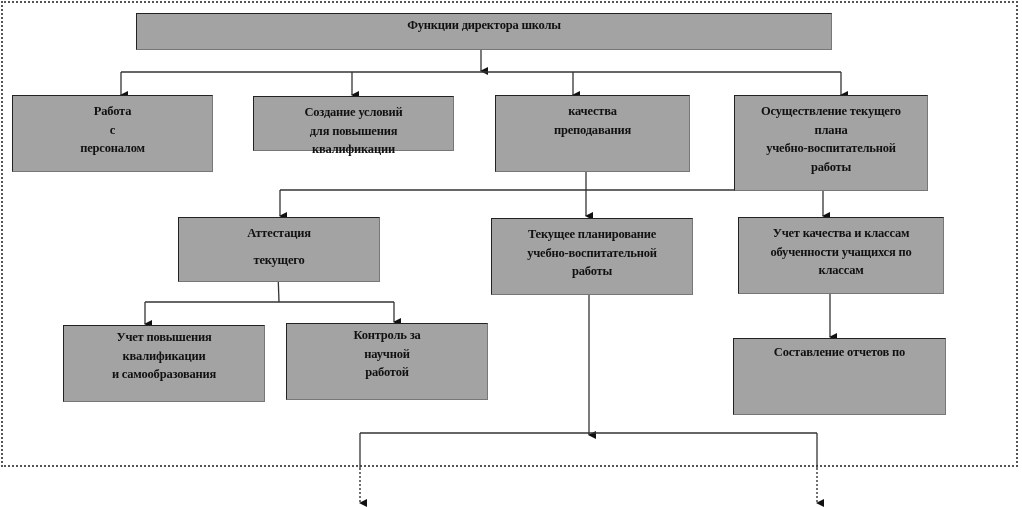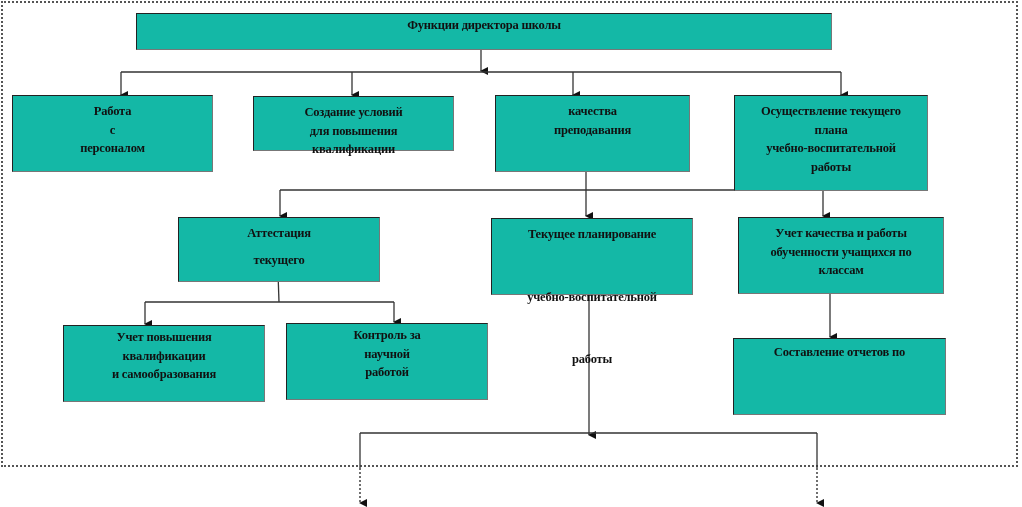--- a/index.html
+++ b/index.html
@@ -1,21 +1,21 @@
 <!DOCTYPE html>
 <html><head>
   <meta charset="utf-8">
   <style>
     html, body { margin: 0; padding: 0; background: #ffffff; }
     body { width: 1022px; height: 507px; position: relative; overflow: hidden;
            font-family: "Liberation Serif", "DejaVu Serif", serif; }
     #diagram { position: absolute; left: 0; top: 0; width: 1022px; height: 507px; }
     .frame { position: absolute; left: 1px; top: 1px; width: 1017px; height: 466px;
              border: 2px dotted #555; box-sizing: border-box; }
-    .node { position: absolute; box-sizing: border-box; background: #14b8a6;
+    .node { position: absolute; box-sizing: border-box; background: #a3a3a3;
             border: 1.5px solid #222; border-right-color: #777; border-bottom-color: #777;
             display: flex; flex-direction: column; align-items: center; justify-content: flex-start;
             padding-top: 6px; }
     .node span { display: block; font-weight: bold; font-size: 12.5px; line-height: 18.5px;
                  color: #111; text-align: center; white-space: nowrap; letter-spacing: -0.2px; }
     svg.conn { position: absolute; left: 0; top: 0; }
   </style>
 </head>
 <body>
 
@@ -87,28 +87,28 @@
     <span>плана</span>
     <span>учебно-воспитательной</span>
     <span>работы</span>
   </div>
 
   <div class="node" style="left:178px; top:217px; width:202px; height:65px;gap:8px;">
     <span>Аттестация</span>
     <span>текущего</span>
   </div>
 
-  <div class="node" style="left:491px; top:218px; width:202px; height:77px;gap:44px;">
+  <div class="node" style="left:491px; top:218px; width:202px; height:77px;">
     <span>Текущее  планирование</span>
     <span>учебно-воспитательной</span>
     <span>работы</span>
   </div>
 
   <div class="node" style="left:738px; top:217px; width:206px; height:77px;">
-    <span>Учет качества и работы</span>
+    <span>Учет качества и классам</span>
     <span>обученности учащихся  по</span>
     <span>классам</span>
   </div>
 
   <div class="node" style="left:63px; top:325px; width:202px; height:77px; padding-top:2px;">
     <span>Учет повышения</span>
     <span>квалификации</span>
     <span>и самообразования</span>
   </div>
 

